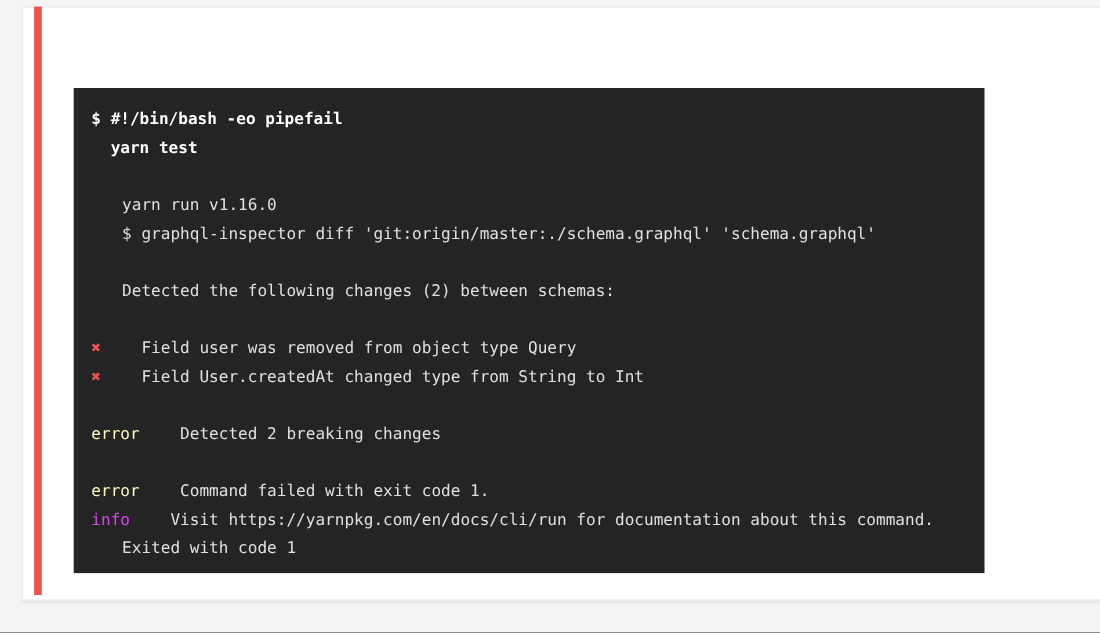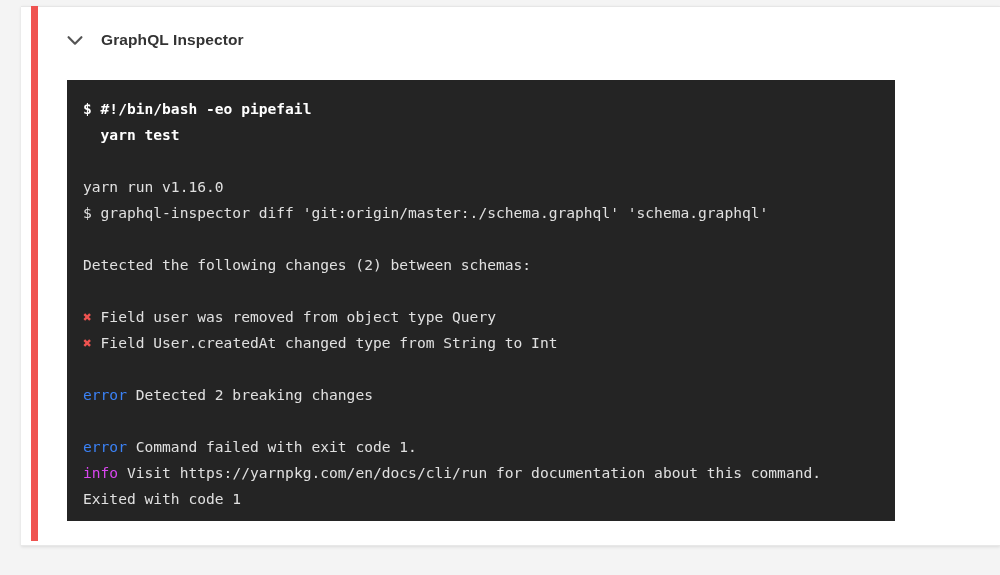--- a/index.html
+++ b/index.html
@@ -85,47 +85,39 @@
     color: #e3e3e3;
     white-space: pre;
     letter-spacing: 0px;
   }
   .line { min-height: 26px; }
   .line.blank { height: 26px; }
   .tok-bold {
     font-weight: bold;
     color: #ffffff;
   }
-  .tok-plain { color: #e0e0e0; }
+  .tok-plain { color: #e0e0e0; margin-left: 28px; }
   .tok-error {
-    color: #3b82f6;
+    color: #fef9c3;
   }
   .tok-info {
     color: #d946ef;
   }
   .tok-cross {
     color: #ef5350;
     font-weight: bold;
   }
 </style>
 </head>
 <body>
 
 <div id="root">
 
   <div class="card"></div>
 
   <div class="accent-bar"></div>
 
-  <div class="card-header">
-    <span class="chevron-icon">
-      <svg width="22" height="22" viewBox="0 0 24 24" fill="none" stroke="#555555" stroke-width="2.4" stroke-linecap="round" stroke-linejoin="round">
-        <polyline points="5,9 12,16 19,9"></polyline>
-      </svg>
-    </span>
-    <span class="header-title">GraphQL Inspector</span>
-  </div>
 
   <div class="terminal">
     <div class="term-lines"><div class="line"><span class="tok-bold">$ #!/bin/bash -eo pipefail</span></div><div class="line"><span class="tok-bold">  yarn test</span></div><div class="line blank"><span class="tok-plain"></span></div><div class="line"><span class="tok-plain">yarn run v1.16.0</span></div><div class="line"><span class="tok-plain">$ graphql-inspector diff 'git:origin/master:./schema.graphql' 'schema.graphql'</span></div><div class="line blank"><span class="tok-plain"></span></div><div class="line"><span class="tok-plain">Detected the following changes (2) between schemas:</span></div><div class="line blank"><span class="tok-plain"></span></div><div class="line"><span class="tok-cross">✖</span><span class="tok-plain"> Field user was removed from object type Query</span></div><div class="line"><span class="tok-cross">✖</span><span class="tok-plain"> Field User.createdAt changed type from String to Int</span></div><div class="line blank"><span class="tok-plain"></span></div><div class="line"><span class="tok-error">error</span><span class="tok-plain"> Detected 2 breaking changes</span></div><div class="line blank"><span class="tok-plain"></span></div><div class="line"><span class="tok-error">error</span><span class="tok-plain"> Command failed with exit code 1.</span></div><div class="line"><span class="tok-info">info</span><span class="tok-plain"> Visit https://yarnpkg.com/en/docs/cli/run for documentation about this command.</span></div><div class="line"><span class="tok-plain">Exited with code 1</span></div></div>
   </div>
 
 </div>
 
 </body></html>

